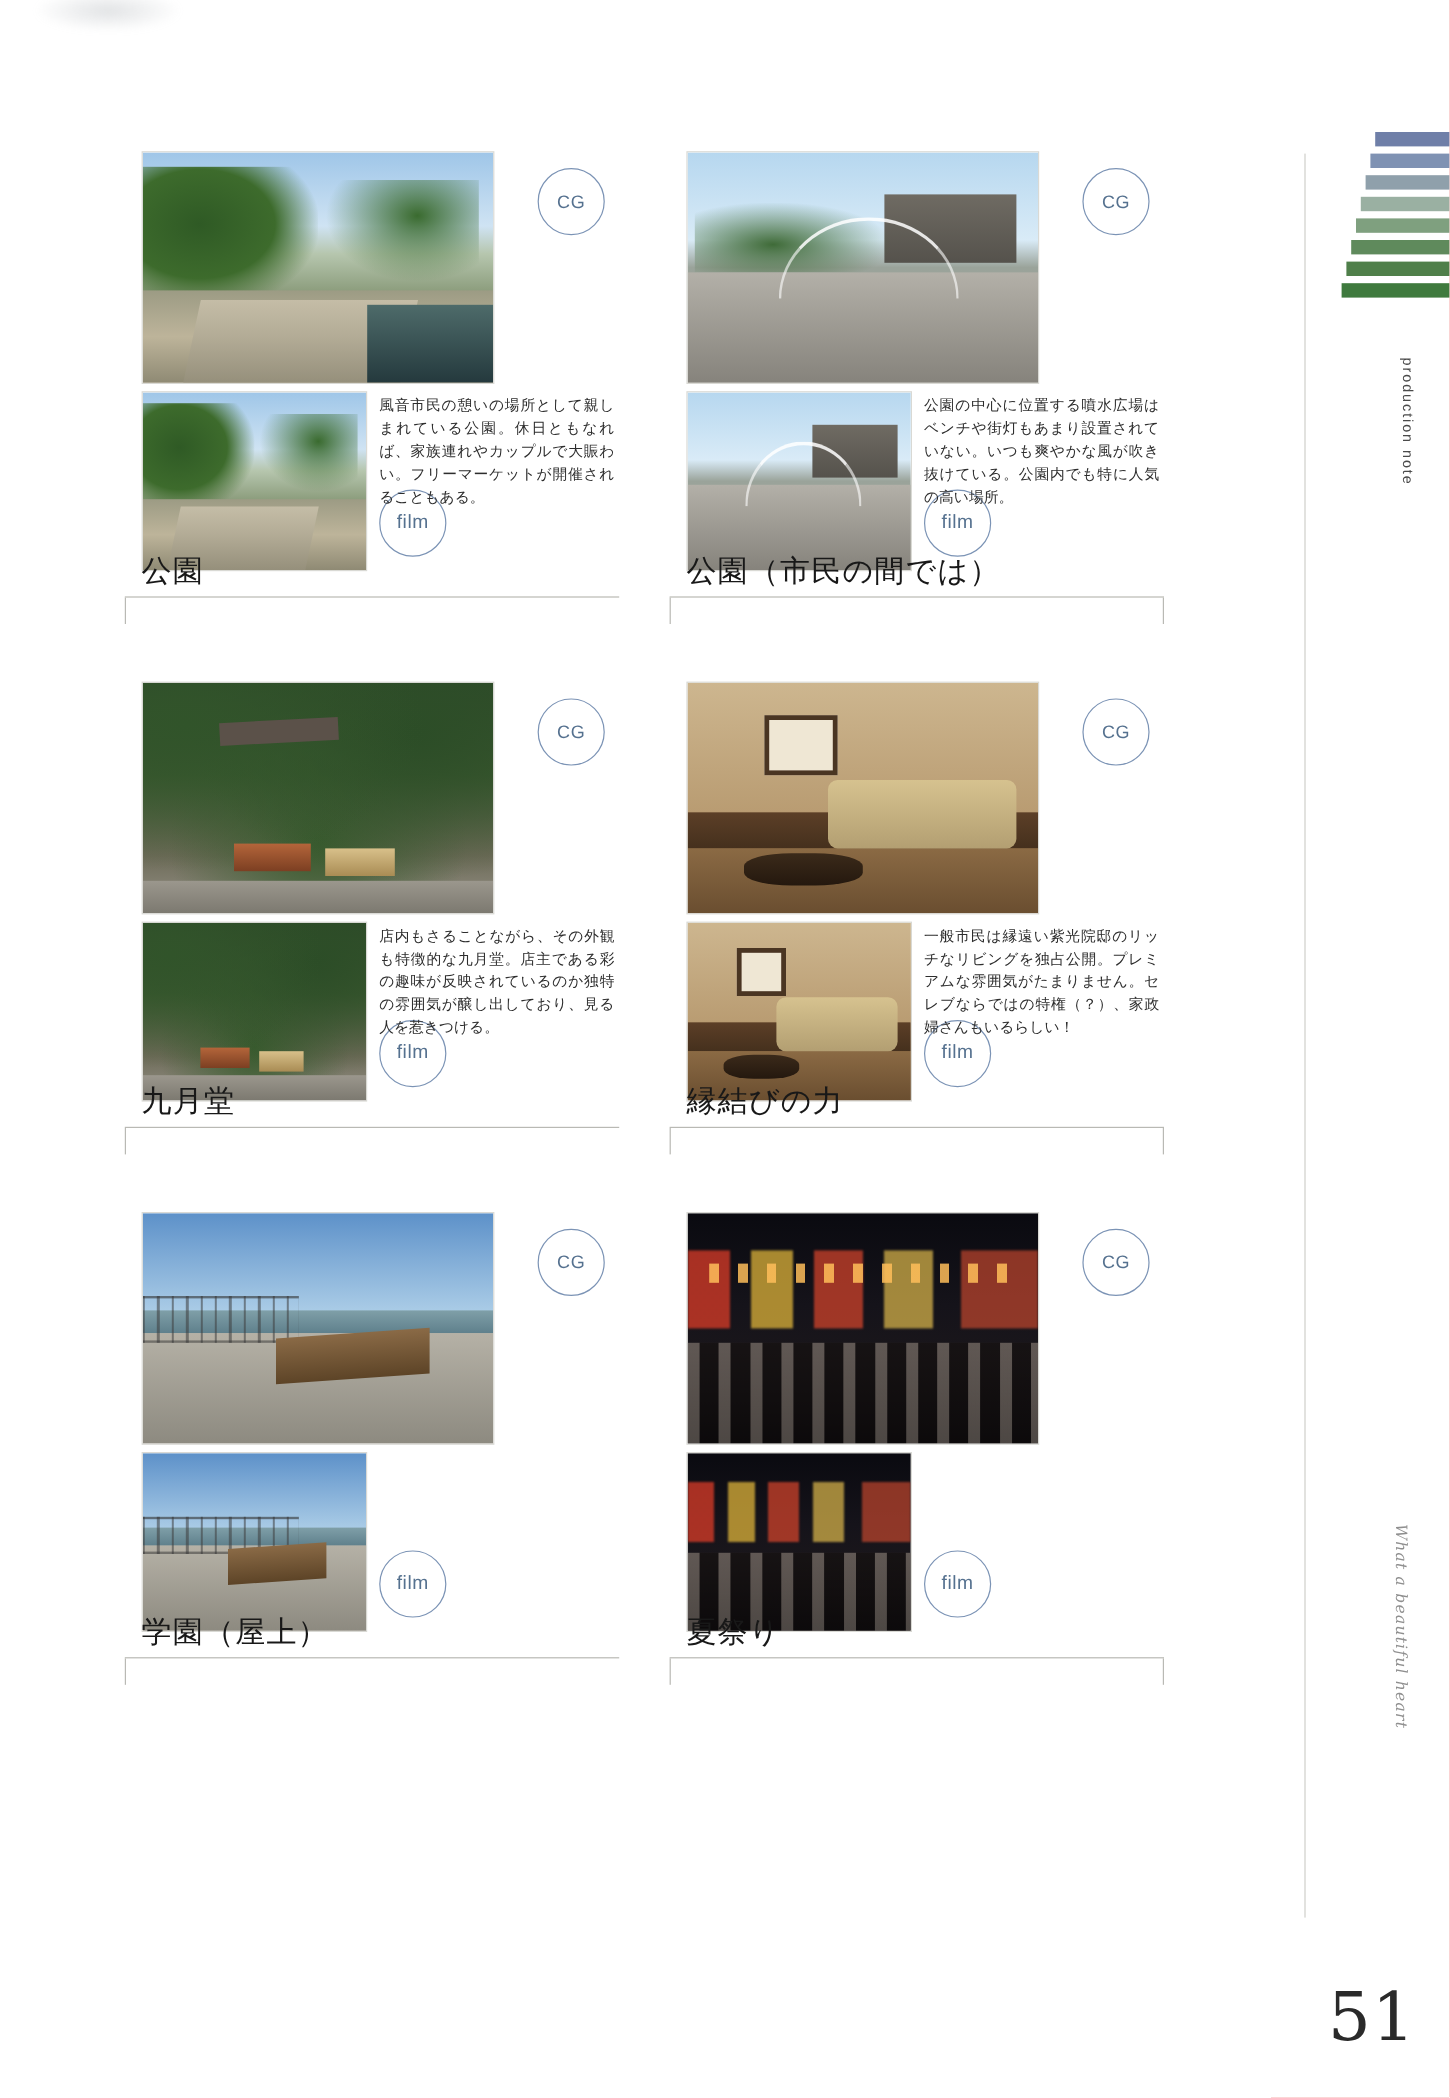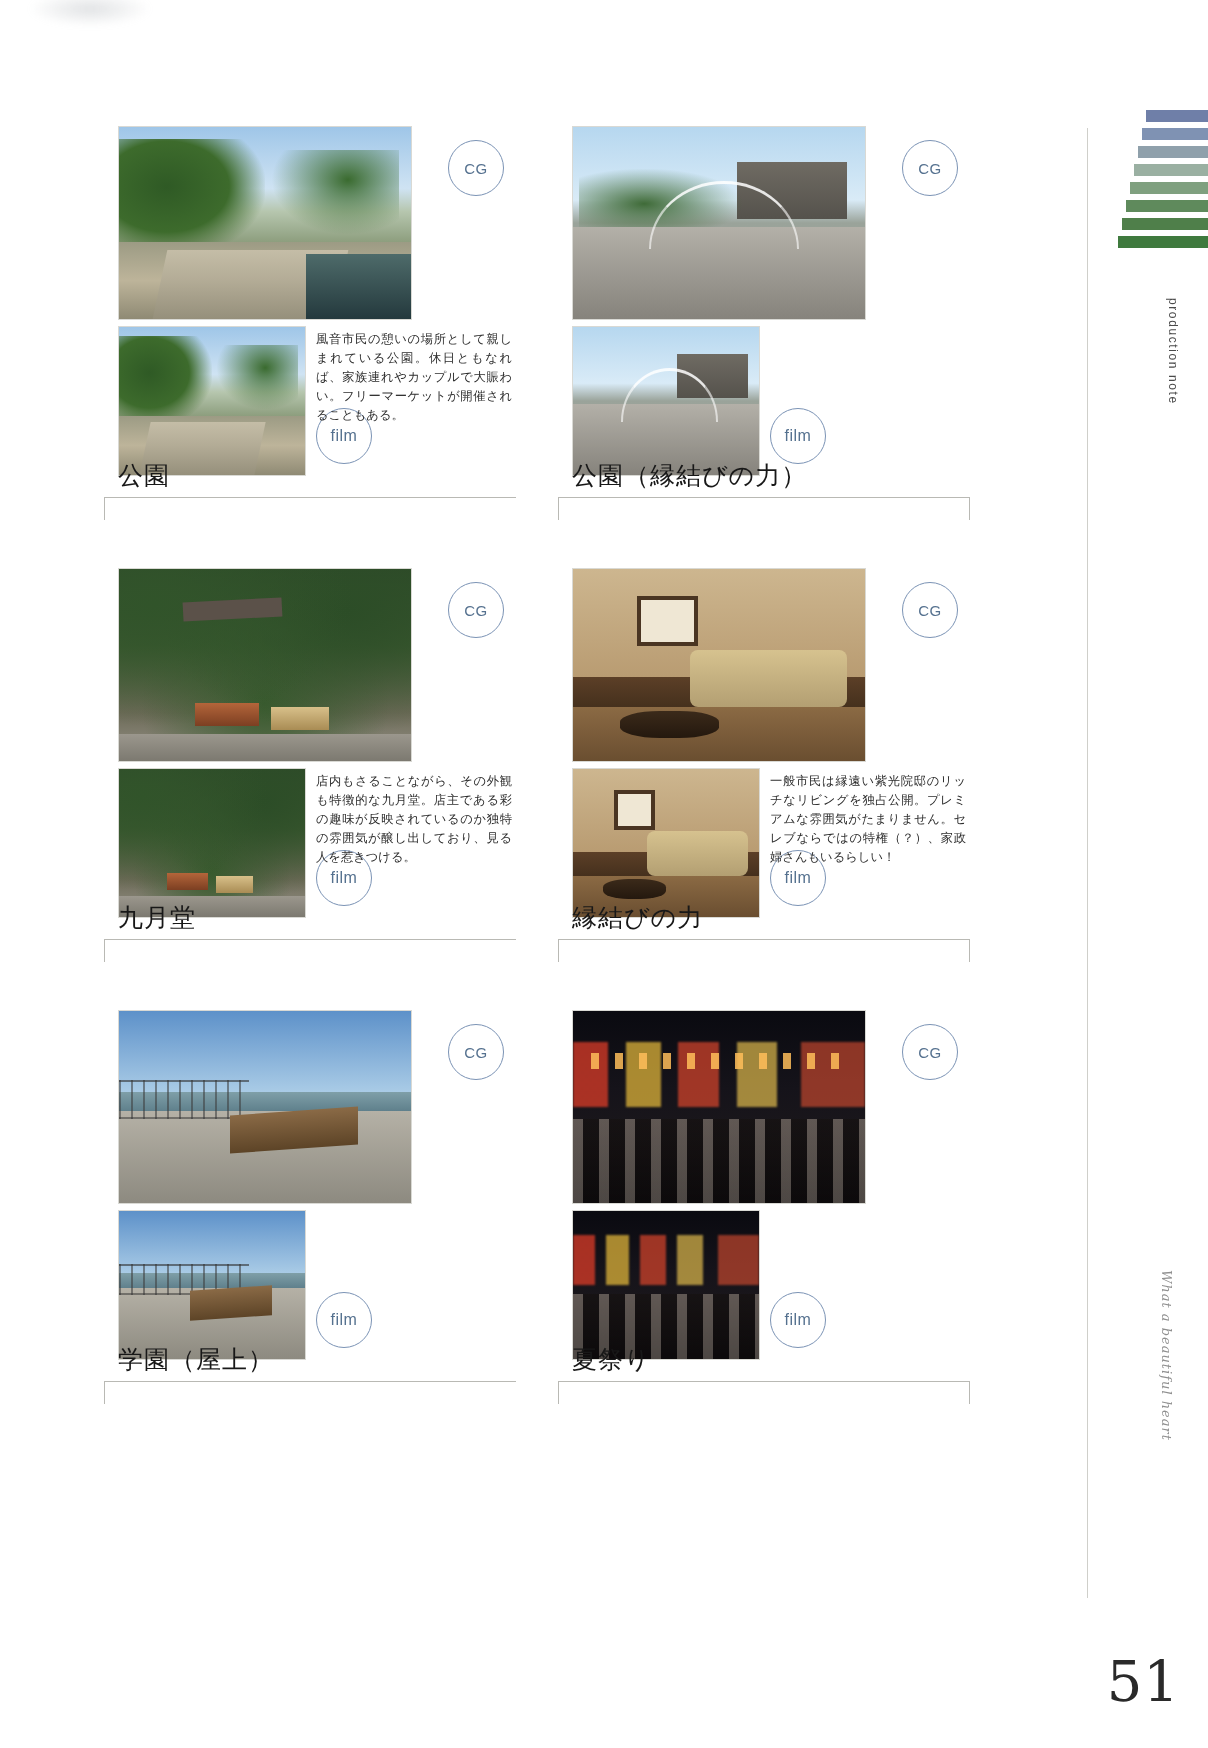--- a/index.html
+++ b/index.html
@@ -90,21 +90,21 @@
 
   .caption {
     position: absolute;
     left: 212px;
     top: 222px;
     width: 196px;
     font-size: 12.3px;
     line-height: 1.55;
     color: #2d2d2d;
     text-align: justify;
-    font-family: Liberation Sans, sans-serif;
+    font-family: Liberation Mono, monospace;
   }
   .entry .title {
     position: absolute;
     left: 14px;
     bottom: 6px;
     font-size: 25px;
     color: #181818;
     letter-spacing: 1px;
     font-family: "DejaVu Serif", serif;
   }
@@ -402,22 +402,23 @@
             </div>
             <div class="badge badge-cg">CG</div>
             <div class="film-shot">
               <div class="scene s-fountain">
                 <div class="bldg"></div>
                   <div class="plaza"></div>
                   <div class="jet"></div>
               </div>
             </div>
             <div class="badge badge-film">film</div>
+            <div class="caption">公園の中心に位置する噴水広場はベンチや街灯もあまり設置されていない。いつも爽やかな風が吹き抜けている。公園内でも特に人気の高い場所。</div>
           </div>
-          <div class="title">公園（縁結びの力）</div>
+          <div class="title">公園（市民の間では）</div>
           <div class="rule"></div>
           <div class="tick"></div>
           <div class="tick right"></div>
         </div>
 
       </div>
 
       <div class="row">
 
         <div class="entry">

